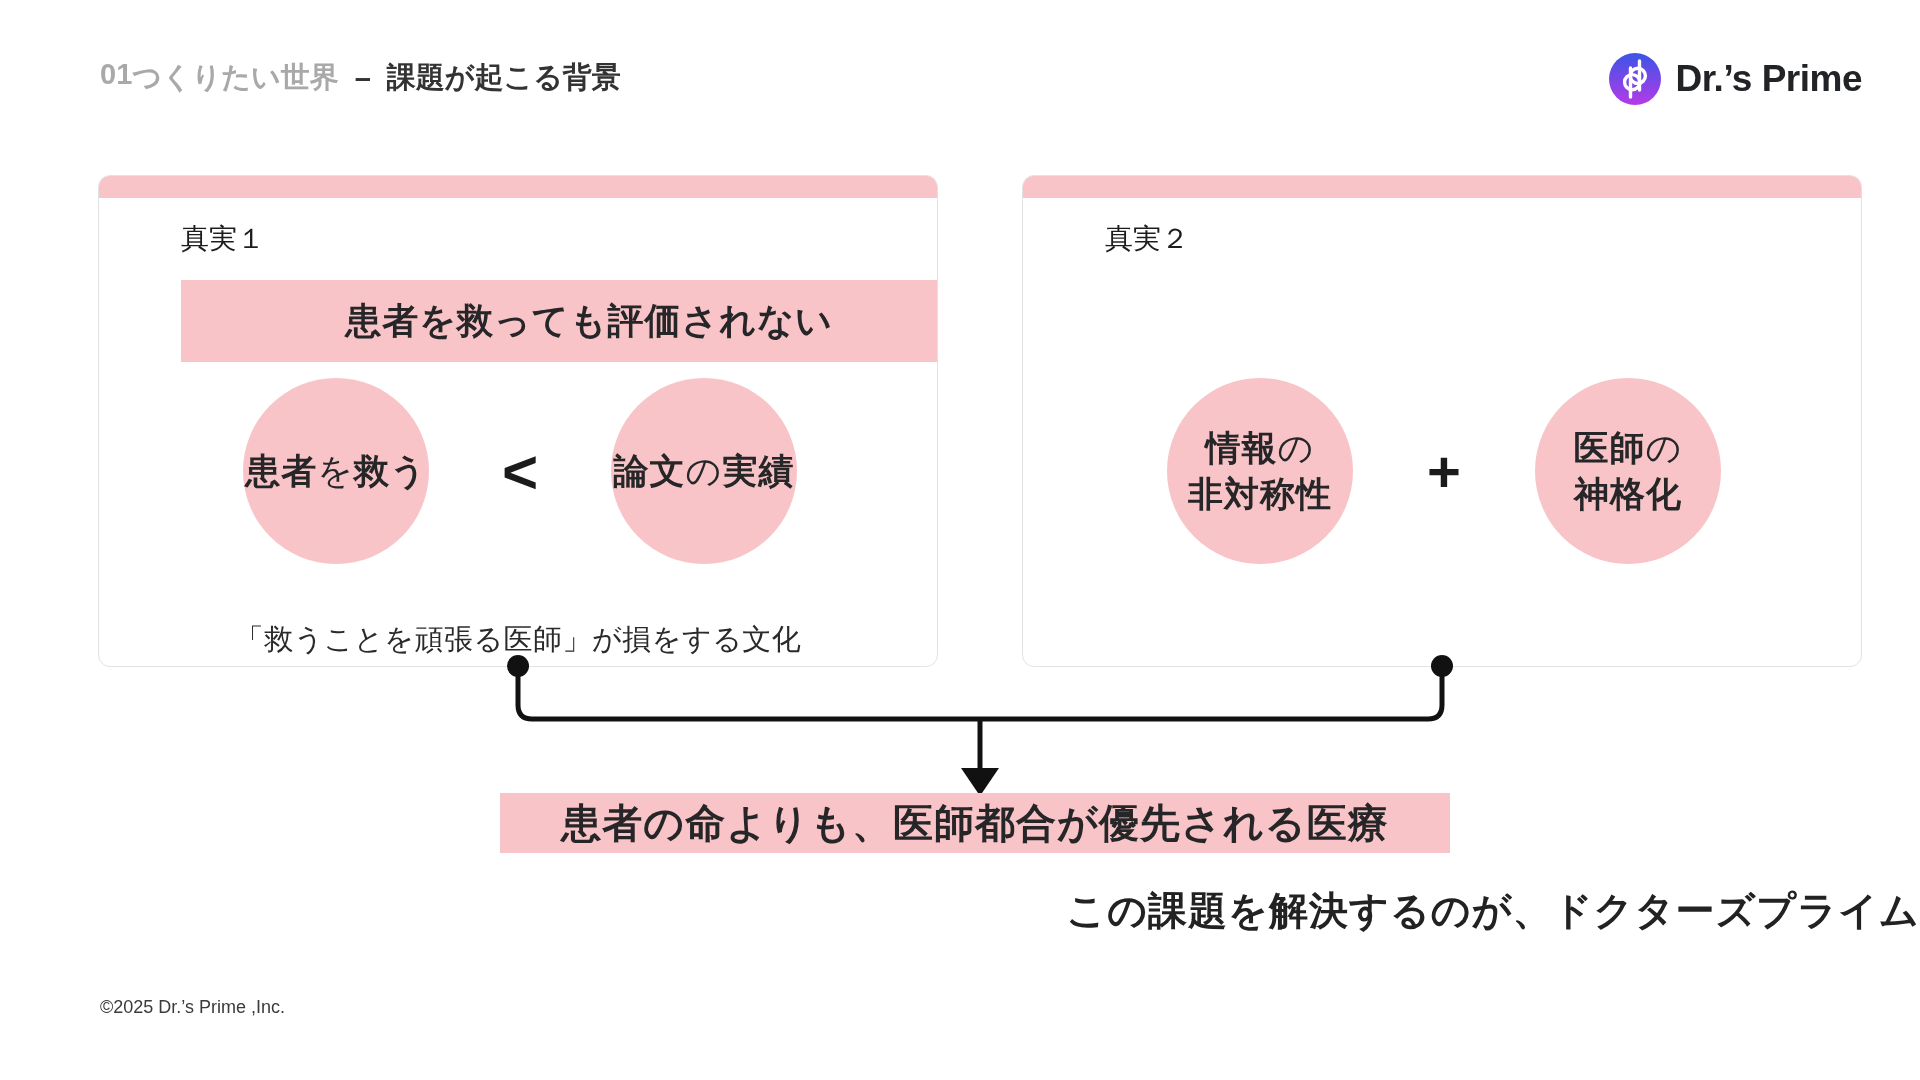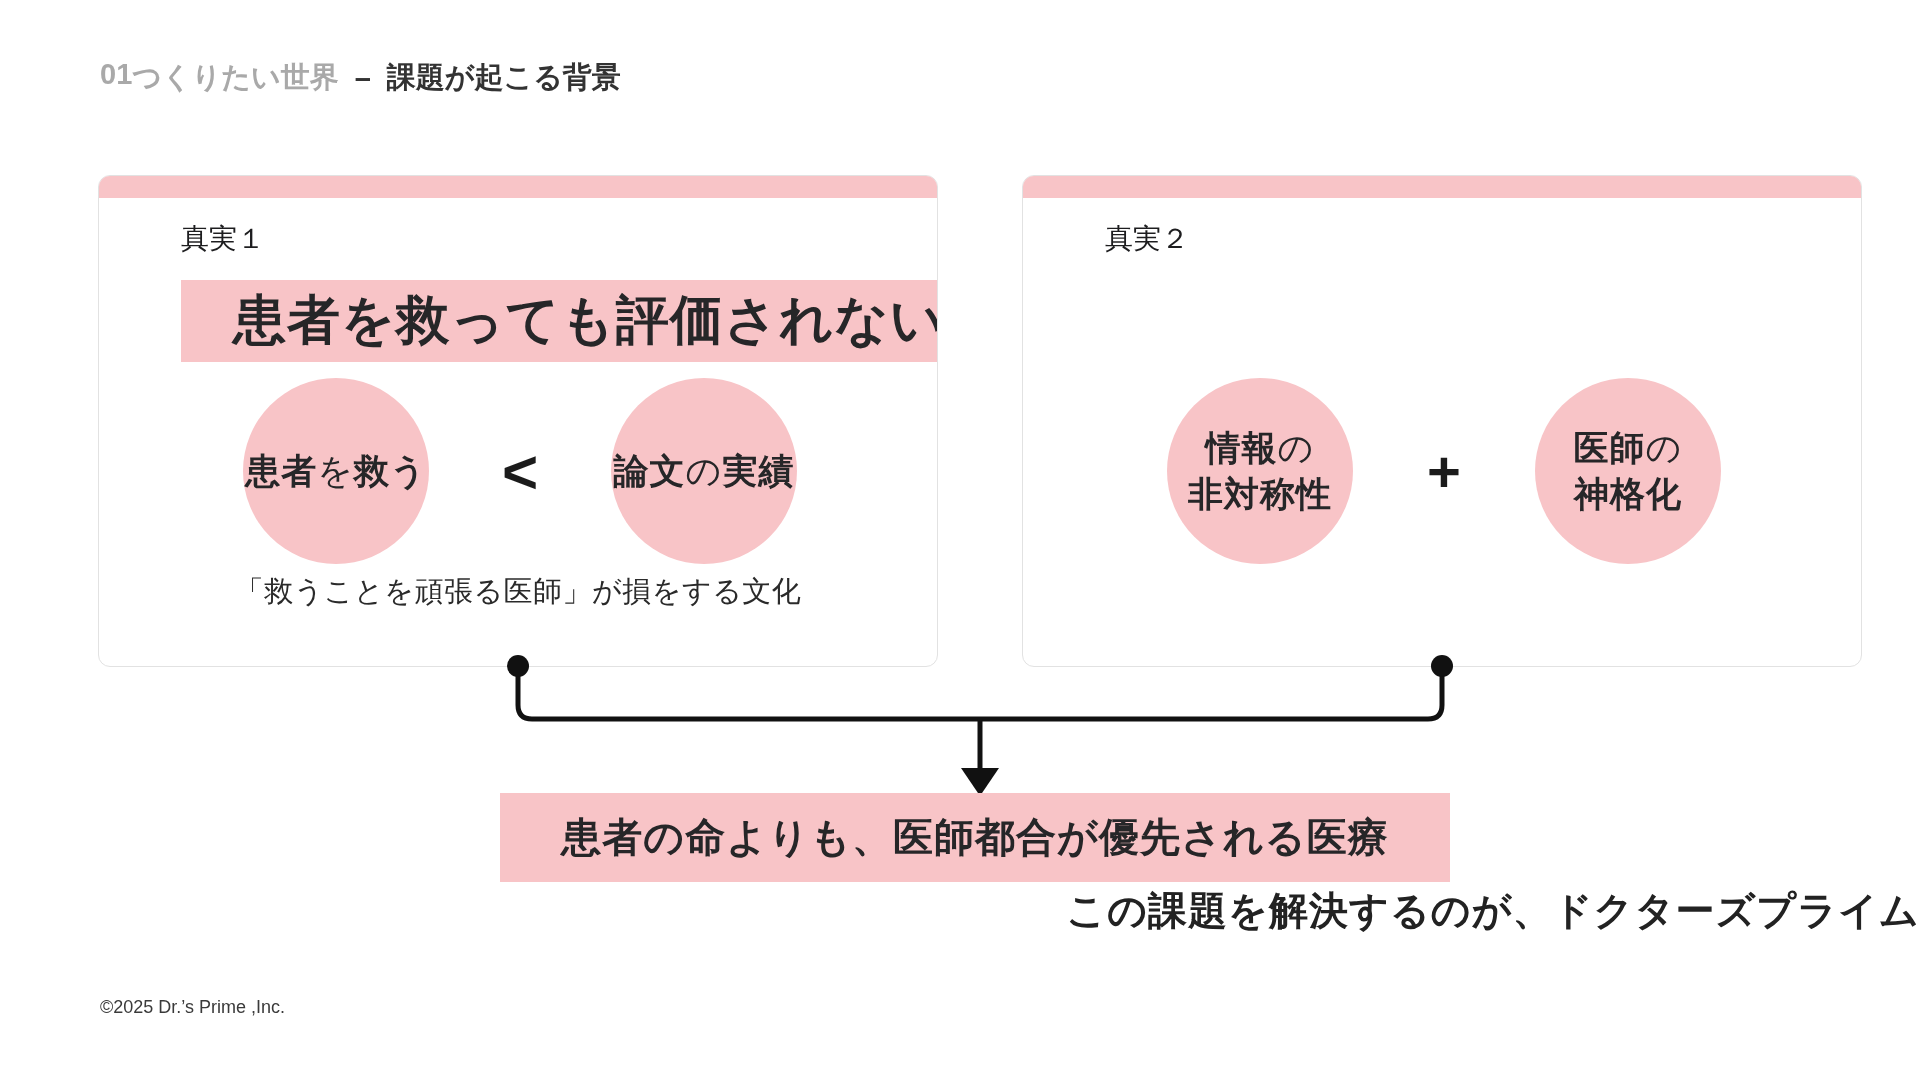--- a/index.html
+++ b/index.html
@@ -41,47 +41,47 @@
   .card.card2{left:1022px;}
   .card .strip{
     position:absolute;left:0;top:0;right:0;height:22px;background:var(--pink);
   }
   .card .label{
     position:absolute;left:82px;top:44px;font-size:28px;font-weight:400;color:#1d1d1f;
   }
   .card .banner{
     position:absolute;left:82px;top:104px;width:816px;height:82px;
     background:var(--pink);display:flex;align-items:center;justify-content:center;
-    font-size:53px;font-weight:700;color:#262628;letter-spacing:1px;
+    font-size:36px;font-weight:700;color:#262628;letter-spacing:1px;
   }
   .circle{
     position:absolute;top:202px;width:186px;height:186px;border-radius:50%;
     background:var(--pink);
     display:flex;align-items:center;justify-content:center;text-align:center;
     font-size:35px;color:#262628;line-height:1.32;letter-spacing:1px;
   }
   .circle.left{left:144px;}
   .circle.right{left:512px;}
   .circle .seg-b{font-weight:700;}
   .operator{
     position:absolute;left:346px;top:202px;width:150px;height:186px;
     display:flex;align-items:center;justify-content:center;
     font-size:62px;font-weight:900;color:#1b1b1b;
   }
   .card .caption{
-    position:absolute;left:0;right:0;top:396px;text-align:center;
+    position:absolute;left:0;right:0;top:444px;text-align:center;
     font-size:29px;font-weight:400;color:#2a2a2a;letter-spacing:0.5px;
   }
 
   
   .connector{position:absolute;left:0;top:0;pointer-events:none;}
 
   
   .conclusion-banner{
-    position:absolute;left:500px;top:793px;width:950px;height:89px;
+    position:absolute;left:500px;top:793px;width:950px;height:60px;
     background:var(--pink);display:flex;align-items:center;justify-content:center;
     font-size:40px;font-weight:700;color:#262628;letter-spacing:1px;
   }
   .conclusion-sub{
     position:absolute;left:0;right:0;top:884px;text-align:right;
     font-size:39px;font-weight:700;color:#222222;letter-spacing:1px;
   }
 
   
   .copyright{
@@ -95,20 +95,40 @@
 
   <div class="header">
     <span class="muted">
       <span>01</span>
       <span>つくりたい世界</span>
     </span>
     <span class="sep">–</span>
     <span class="title">課題が起こる背景</span>
   </div>
 
+  <div class="logo">
+    <span>
+      <svg width="54" height="54" viewBox="0 0 54 54">
+        <defs>
+          <linearGradient id="lg" x1="0" y1="0" x2="0" y2="1">
+            <stop offset="0" stop-color="#3B55E6"></stop>
+            <stop offset="1" stop-color="#B43AE8"></stop>
+          </linearGradient>
+        </defs>
+        <circle cx="27" cy="27" r="26" fill="url(#lg)"></circle>
+        <g stroke="#ffffff" stroke-width="3.4" fill="none" stroke-linecap="round">
+          <path d="M31.5 9 V38"></path>
+          <circle cx="24.2" cy="30.2" r="7.6"></circle>
+          <path d="M22.5 45 V16"></path>
+          <circle cx="29.8" cy="23.8" r="7.6"></circle>
+        </g>
+      </svg>
+    </span>
+    <span class="brand">Dr.’s Prime</span>
+  </div>
 
   <div class="card card1">
     <div class="strip"></div>
     <div class="label">真実１</div>
     <div class="banner">患者を救っても評価されない</div>
     <div class="circle left">
         <div>
           <div><span class="seg-b">患者</span><span>を</span><span class="seg-b">救う</span></div>
         </div>
       </div>

